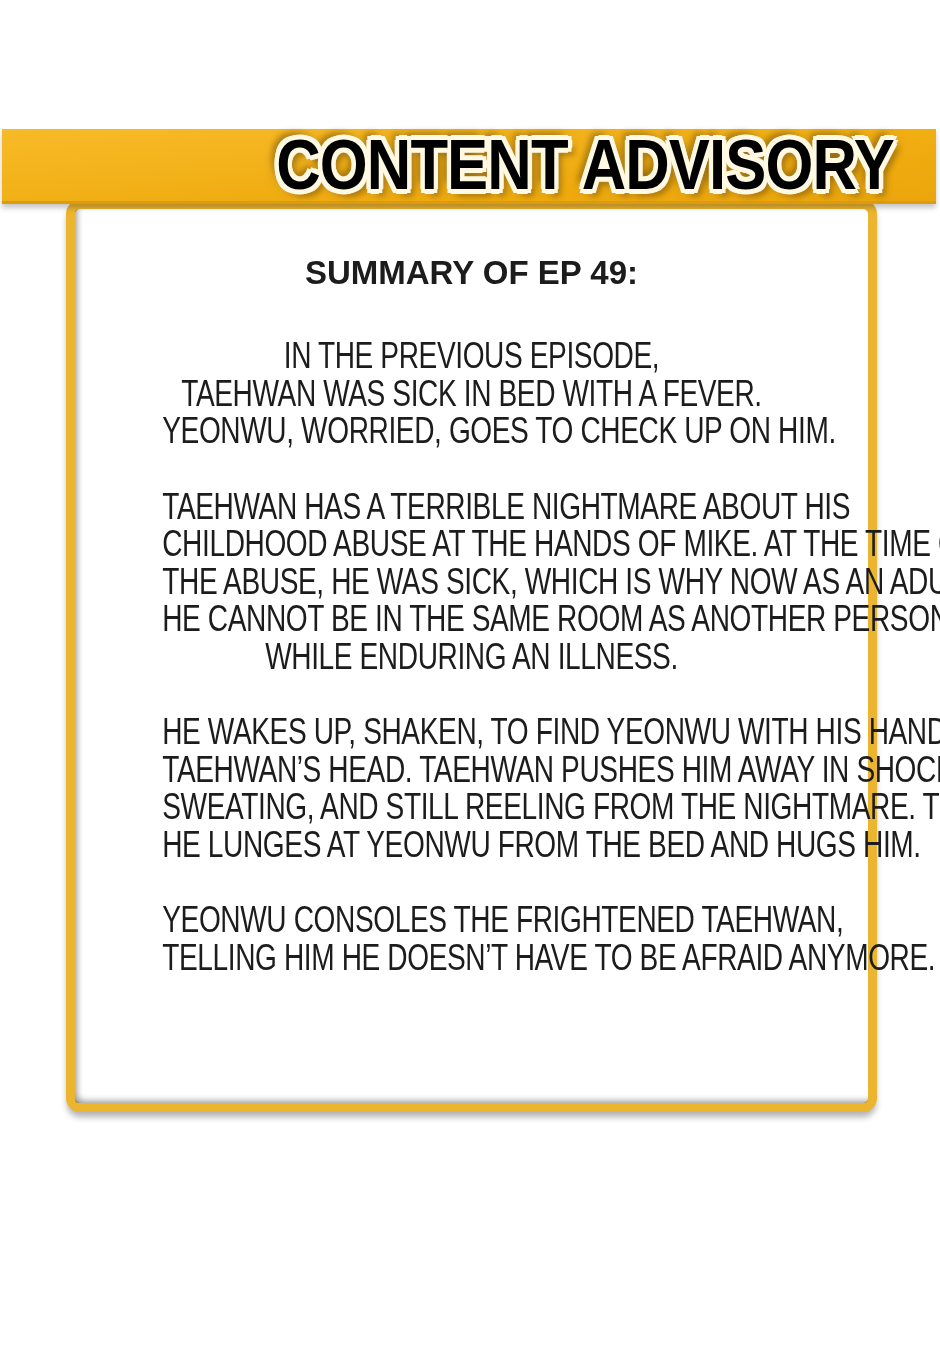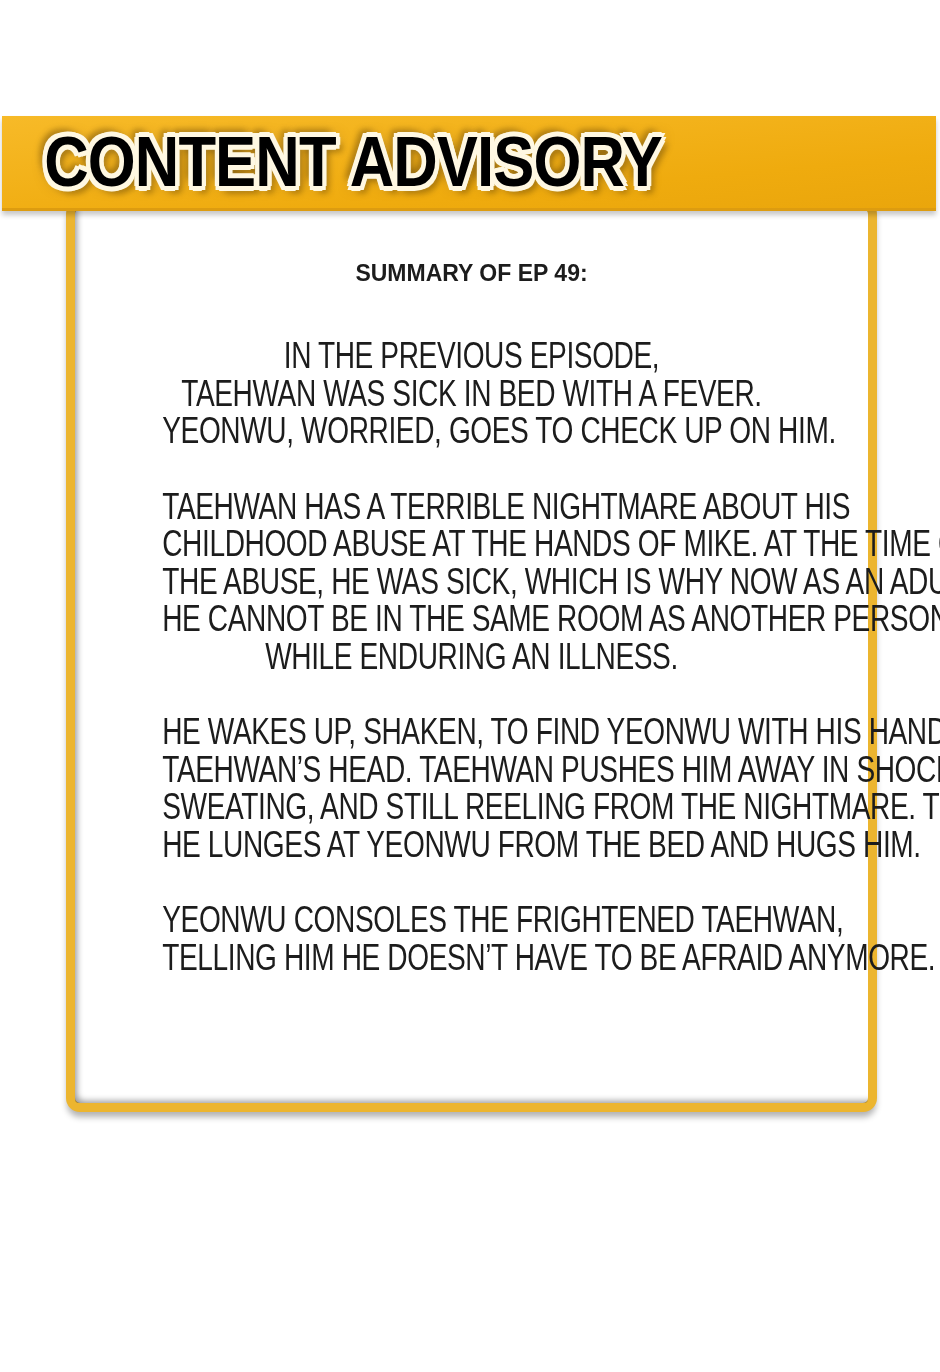--- a/index.html
+++ b/index.html
@@ -42,21 +42,21 @@
     box-shadow: inset 5px -5px 6px -3px rgba(0,0,0,0.40);
     pointer-events: none;
   }
   .box-content {
     position: relative;
     padding-top: 46px;
     text-align: center;
     color: var(--text-color);
   }
   .summary-heading {
-    font-size: 23px;
+    font-size: 33px;
     font-weight: bold;
     line-height: 36px;
     letter-spacing: 0px;
     margin-bottom: 46px;
   }
   .body-text {
     transform: scaleX(0.78);
     transform-origin: 50% 0;
   }
   .para { margin-bottom: 38px; }
@@ -66,28 +66,28 @@
     font-weight: 400;
     line-height: 37.5px;
     white-space: nowrap;
     letter-spacing: -0.5px;
   }
   
   .banner {
     position: absolute;
     left: 2px;
     right: 4px;
-    top: 116px;
-    height: 95px;
+    top: 129px;
+    height: 75px;
     background: linear-gradient(175deg, var(--banner-yellow-light) 0%, var(--banner-yellow) 70%, #eaa60c 100%);
     border-bottom: 3px solid var(--banner-edge);
     box-shadow: 0 4px 5px rgba(0,0,0,0.22);
     display: flex;
     align-items: center;
-    justify-content: flex-start;
+    justify-content: flex-end;
   }
   .banner-title {
     font-size: 70px;
     font-weight: bold;
     color: #000000;
     white-space: nowrap;
     transform: scaleX(0.88);
     transform-origin: 50% 50%;
     letter-spacing: -1px;
     text-shadow:

